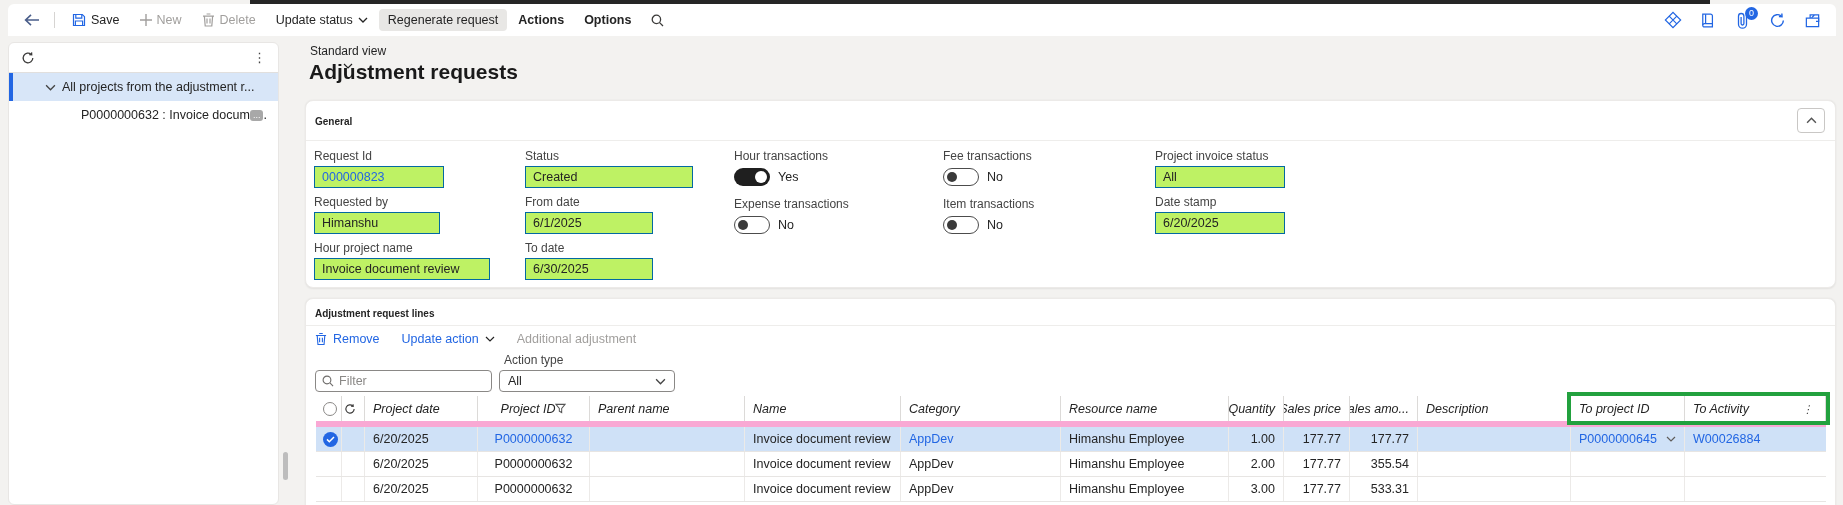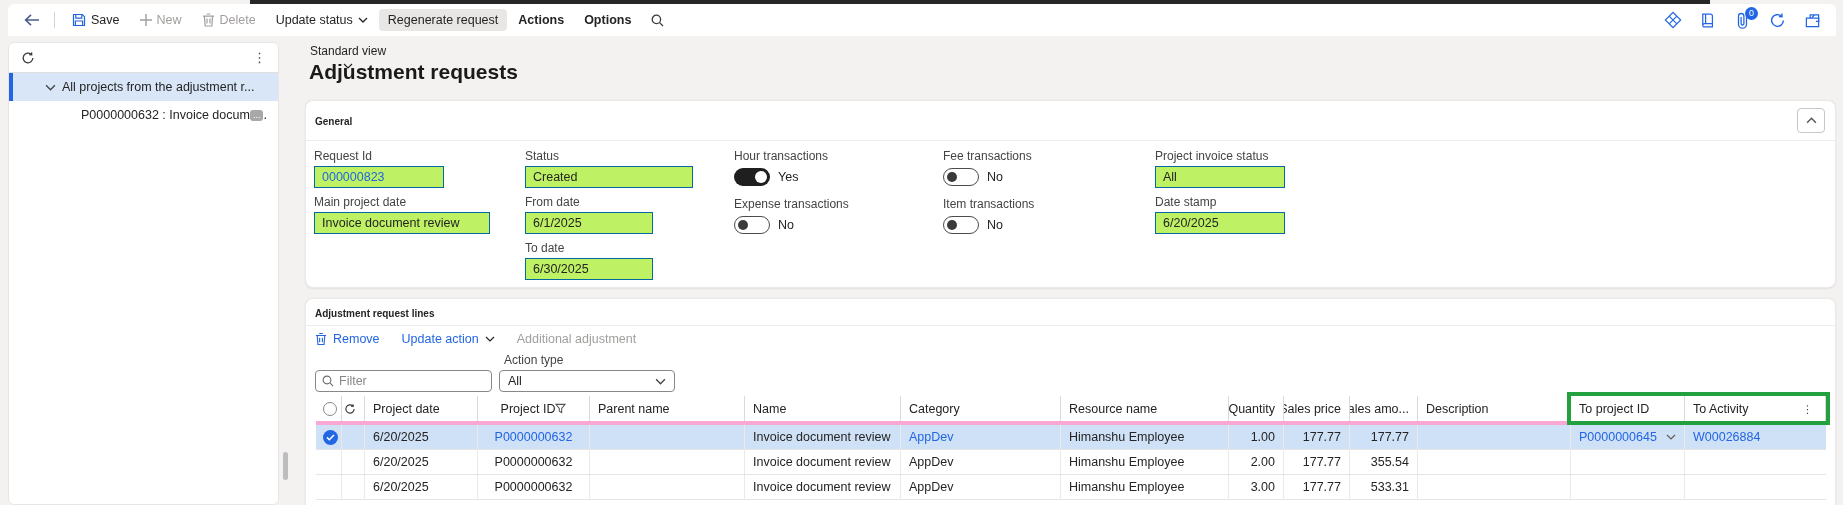--- a/index.html
+++ b/index.html
@@ -89,21 +89,21 @@
   .filter-box input { border:none; outline:none; font-size:12.5px; width:130px;
     font-family:"Liberation Sans",sans-serif; color:#242424; background:transparent; }
   .filter-box input::placeholder { color:#8a8886; }
   .sel-box { width:176px; height:22px; border:1px solid #8a8886; border-radius:4px;
     display:flex; align-items:center; justify-content:space-between; padding:0 8px;
     font-size:12.5px; background:#fff; cursor:pointer; }
 
   
   .grid { margin:4px 0 0 10px; width:1510px; font-size:12.5px; position:relative; }
   .grow { display:flex; border-bottom:1px solid #e7e5e3; }
-  .grow.head { border-bottom:4px solid #f9a8d4; color:#242424; }
+  .grow.head { border-bottom:6px solid #f9a8d4; color:#242424;font-style:italic; }
   .gcell { padding:0 8px; height:24px; line-height:23px; border-right:1px solid #eceae8;
     white-space:nowrap; overflow:hidden; flex:none; display:flex; align-items:center; }
   .head .gcell { height:25px; line-height:24px; border-right:1px solid #dcdad8; }
   .num { justify-content:flex-end; }
   .c-check{width:26px; padding:0 0 0 7px;} .c-ref{width:23px; padding:0 2px;}
   .c-pdate{width:113px;} .c-pid{width:112px; justify-content:center;}
   .c-parent{width:155px;} .c-name{width:156px;} .c-cat{width:160px;}
   .c-res{width:168px;} .c-qty{width:55px;} .c-sprice{width:66px;} .c-samt{width:68px;}
   .c-desc{width:153px;} .c-toproj{width:114px; justify-content:space-between;}
   .c-toact{width:141px; justify-content:space-between; border-right:none;}
@@ -247,21 +247,25 @@
     </span>
   </div>
   <div class="gen-grid">
 
     <div>
       <div class="fld">
         <div class="fld-label">Request Id</div>
         <div class="fld-input linkval" style="width:130px;">000000823</div>
       </div>
       <div class="fld">
-        <div class="fld-label">Main project date</div>
+        <div class="fld-label">Requested by</div>
+        <div class="fld-input" style="width:126px;">Himanshu</div>
+      </div>
+      <div class="fld">
+        <div class="fld-label">Hour project name</div>
         <div class="fld-input" style="width:176px;">Invoice document review</div>
       </div>
     </div>
 
     <div>
       <div class="fld">
         <div class="fld-label">Status</div>
         <div class="fld-input" style="width:168px;">Created</div>
       </div>
       <div class="fld">

